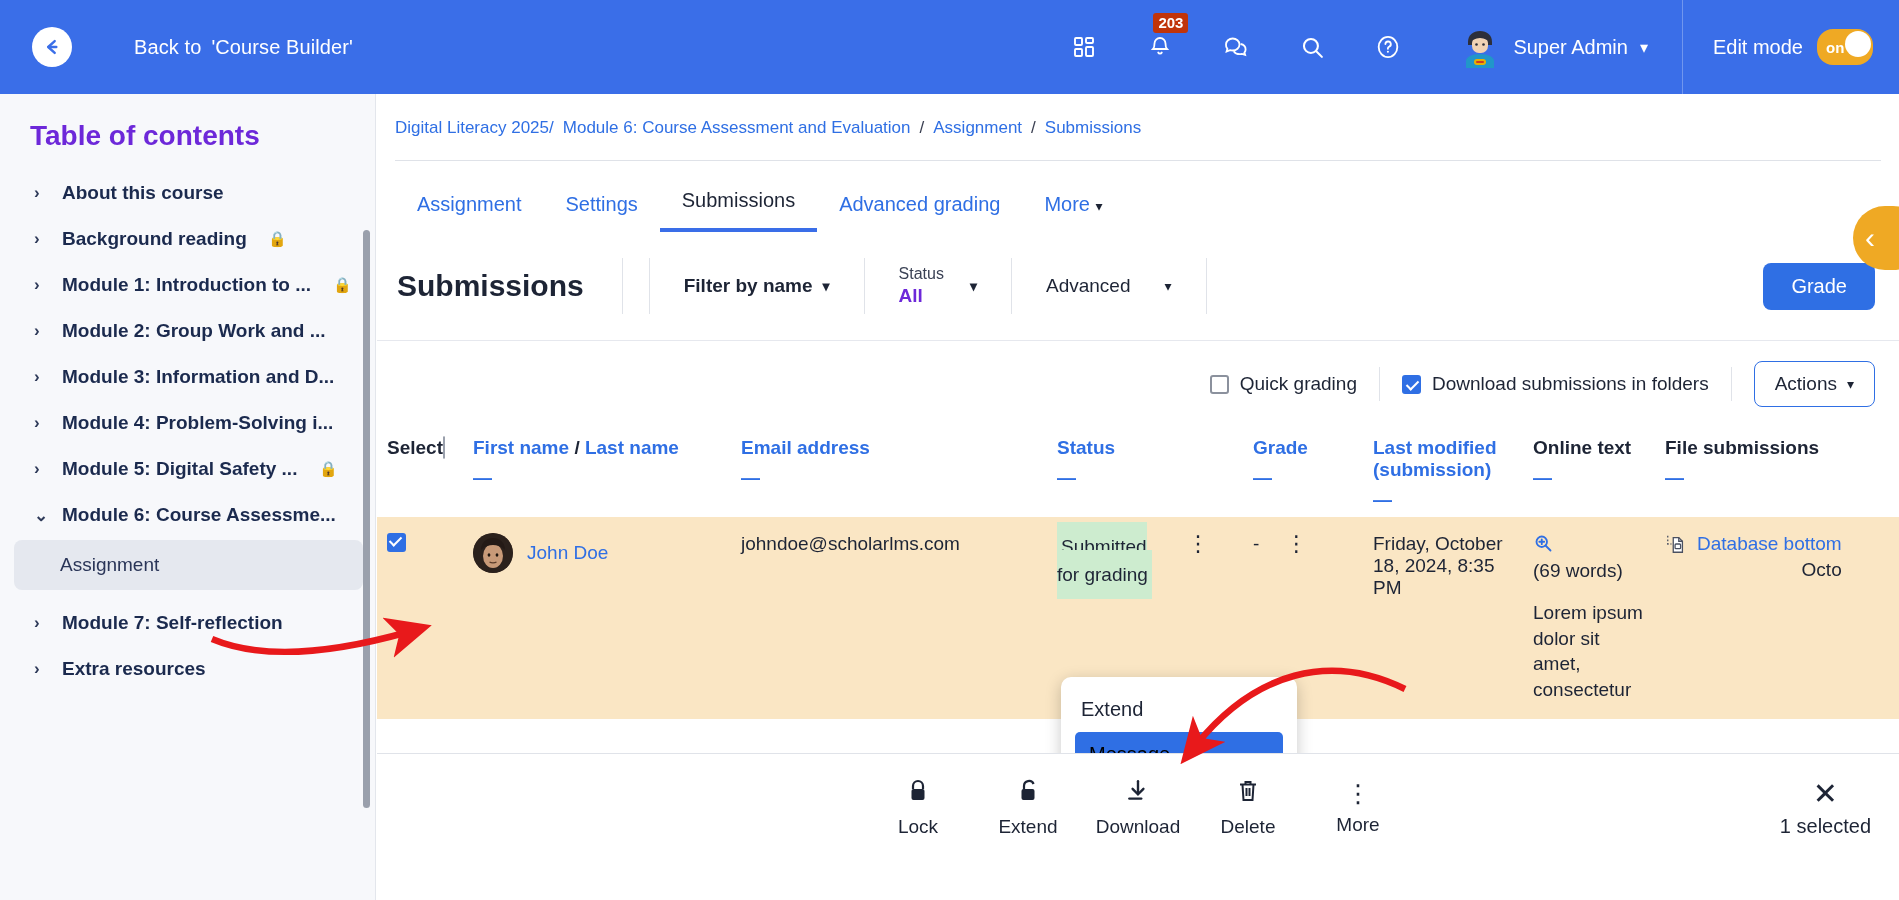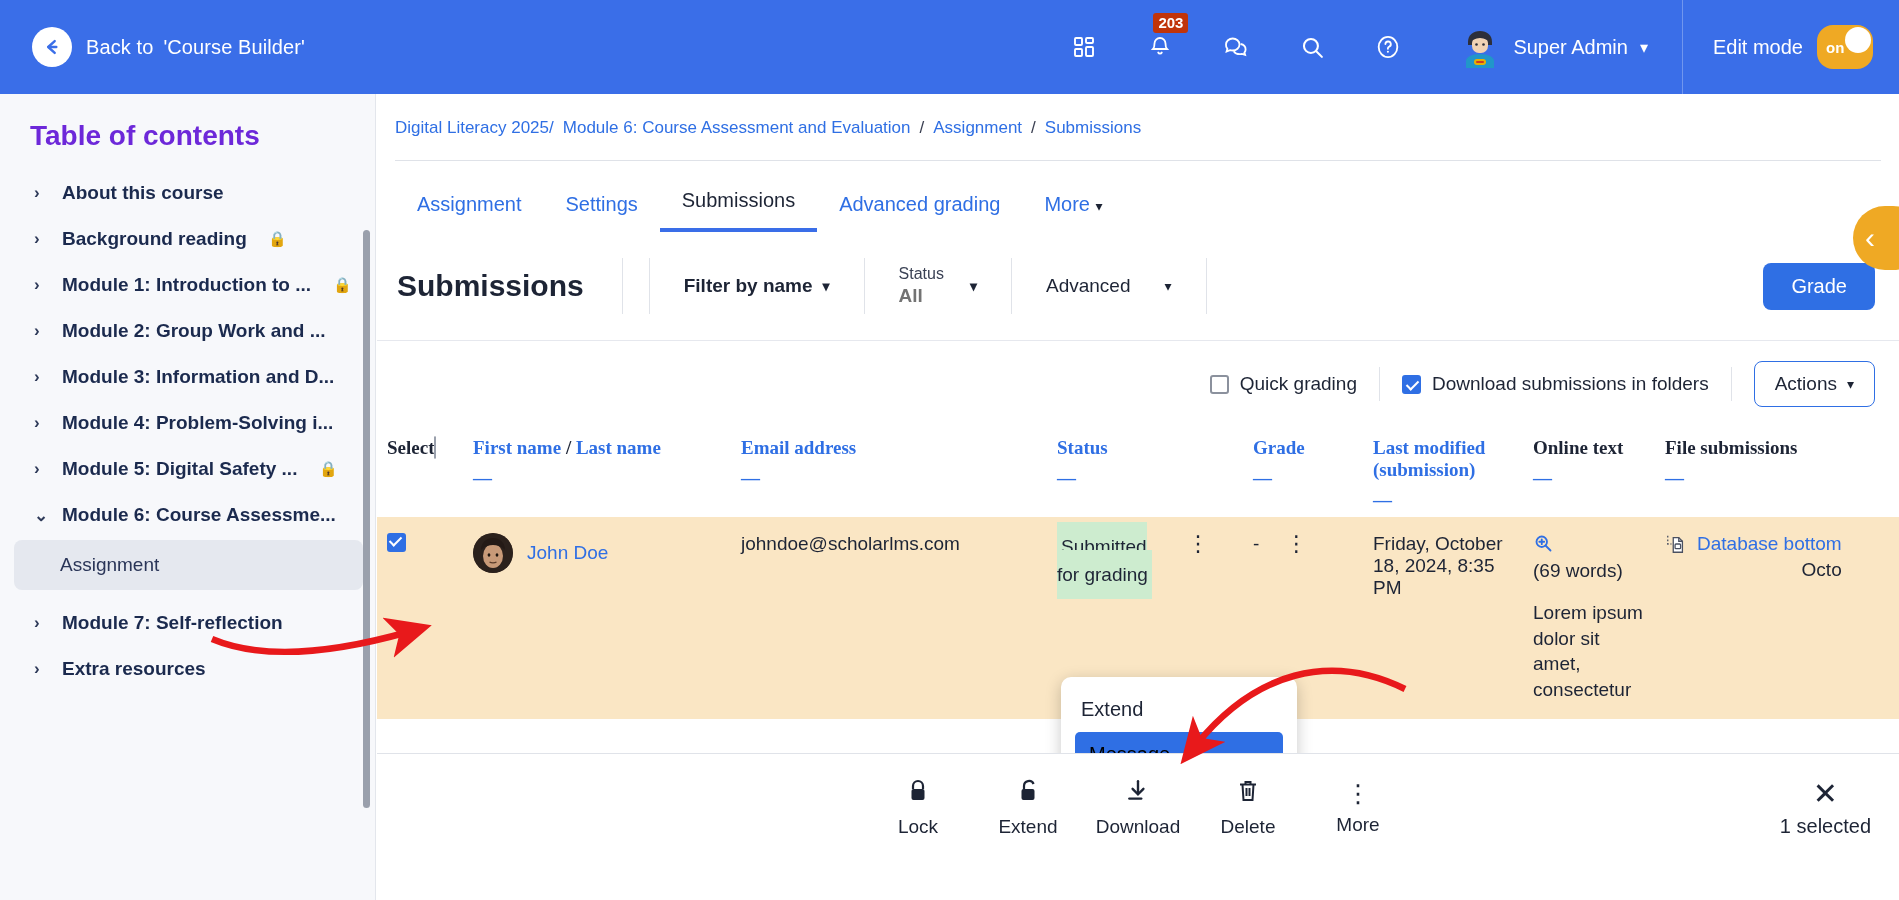--- a/index.html
+++ b/index.html
@@ -19,42 +19,42 @@
     background: #3a6ee8;
     display: flex; align-items: center;
   }
   .nav-back { display: flex; align-items: center; gap: 14px; padding-left: 32px; cursor: pointer; }
   .back-circle {
     width: 40px; height: 40px; border-radius: 50%;
     background: #ffffff; display: flex; align-items: center; justify-content: center;
     flex: 0 0 40px;
   }
   .back-circle svg { display:block; }
-  .nav-back-text { color: #fff; font-size: 20px; letter-spacing: .1px; }
+  .nav-back-text { color: #fff; font-size: 20px; letter-spacing: .1px; margin-left: 48px; }
   .nav-back-text .q { margin-left: 10px; }
 
   .nav-spacer { flex: 1 1 auto; }
   .nav-icons { display: flex; align-items: center; gap: 42px; }
   .nav-icon { position: relative; color:#fff; cursor: pointer; display:flex; align-items:center; justify-content:center; width:34px;height:34px;}
   .badge {
     position: absolute; top: -17px; left: 10px;
     background: #c0340a; color: #fff; font-size: 15px; font-weight: 600;
     border-radius: 3px; padding: 1px 5px; line-height: 18px;
   }
   .nav-user { display: flex; align-items: center; gap: 12px; margin-left: 54px; cursor: pointer; }
   .avatar-head {
     width: 42px; height: 42px; border-radius: 4px; position: relative; overflow: hidden;
     background: transparent; flex: 0 0 42px;
   }
   .nav-user-name { color:#fff; font-size: 20px; }
   .nav-divider { width:1px; height:94px; background: rgba(255,255,255,.28); margin-left: 34px; }
   .edit-mode { display:flex; align-items:center; gap:14px; padding: 0 26px 0 30px; }
   .edit-mode-label { color:#fff; font-size: 20px; white-space: nowrap; }
   .toggle {
-    width: 56px; height: 44px; border-radius: 16px; background: #efa924;
+    width: 56px; height: 36px; border-radius: 16px; background: #efa924;
     position: relative; display:flex; align-items:center; cursor:pointer;
   }
   .toggle .t-text { color:#fff; font-size:15px; font-weight:600; margin-left:9px; }
   .toggle .knob { position:absolute; right:2px; top:2px; width:26px; height:26px; border-radius:50%; background:#fff; }
 
   
   .sidebar {
     position:absolute; top:94px; left:0; width: 376px; height: 806px;
     background: #f7f8fb; border-right: 1px solid #e3e6ec;
     padding-top: 14px;
@@ -103,21 +103,21 @@
     width: 320px; height: 48px; border: 1px solid #b4b9c4; border-radius: 8px;
     display:flex; align-items:center; padding: 0 16px; background:#fff;
   }
   .search-box input { border:0; outline:0; font-size:18px; width:100%; color:#1d2435; font-family:inherit; background:transparent; }
   .search-box input::placeholder { color:#6b7280; }
   .tb-gap { width: 26px; }
   .tb-item { display:flex; align-items:center; gap: 10px; font-size: 19px; font-weight: 700; color:#1d2435; cursor:pointer; padding: 0 34px; white-space:nowrap;}
   .tb-item.plain { font-weight: 400; color:#1d2435; }
   .tb-stack { display:flex; flex-direction:column; align-items:flex-start; }
   .tb-stack .lbl { font-size:16px; font-weight:400; color:#3a4154; }
-  .tb-stack .val { font-size:19px; font-weight:700; color:#737373; margin-top:2px; }
+  .tb-stack .val { font-size:19px; font-weight:700; color:#6d28d9; margin-top:2px; }
   .chev-s { font-size: 14px; color:#1d2435; }
   .grade-btn {
     margin-left: auto; background:#2f6fe4; color:#fff; border:0; border-radius:8px;
     font-size: 20px; font-family:inherit; padding: 12px 28px; cursor:pointer;
   }
 
   .subtoolbar { display:flex; align-items:center; justify-content:flex-end; padding: 20px 24px; gap:0; }
   .cb-wrap { display:flex; align-items:center; gap: 11px; font-size: 19px; color:#1d2435; cursor:pointer; padding: 0 22px; }
   .cb {
     width:19px;height:19px;border:2px solid #8b919d;border-radius:3px;background:#fff;flex:0 0 19px;
@@ -130,21 +130,21 @@
   .actions-btn {
     margin-left: 22px; border:1px solid #2f6fe4; color:#1d2435; background:#fff;
     border-radius: 8px; font-size:19px; padding: 11px 20px; cursor:pointer; font-family:inherit;
     display:flex; align-items:center; gap:10px;
   }
 
   
   .tbl { width: 100%; border-collapse: collapse; table-layout: fixed; }
   .tbl thead th {
     text-align: left; vertical-align: top; padding: 10px 10px 6px 10px;
-    font-size: 19px; font-weight: 700; color:#2f6fe4;font-family:Liberation Serif, serif;
+    font-size: 19px; font-weight: 700; color:#2f6fe4;
   }
   .tbl thead th.dark { color:#1d2435; }
   .th-dash { display:block; color:#2f6fe4; font-weight:700; font-size:19px; margin-top:8px; }
   .th-cb { width:19px;height:19px;border:1.5px solid #9aa0ac;border-radius:3px;background:#fff;margin-top:10px;}
   .tbl tbody td {
     vertical-align: top; padding: 16px 10px; font-size: 19px; color:#1d2435; background:#fae6c4;
   }
   .row-checked-cb {
     width:19px;height:19px;border-radius:3px;background:#2f6fe4;position:relative;display:inline-block;
   }

